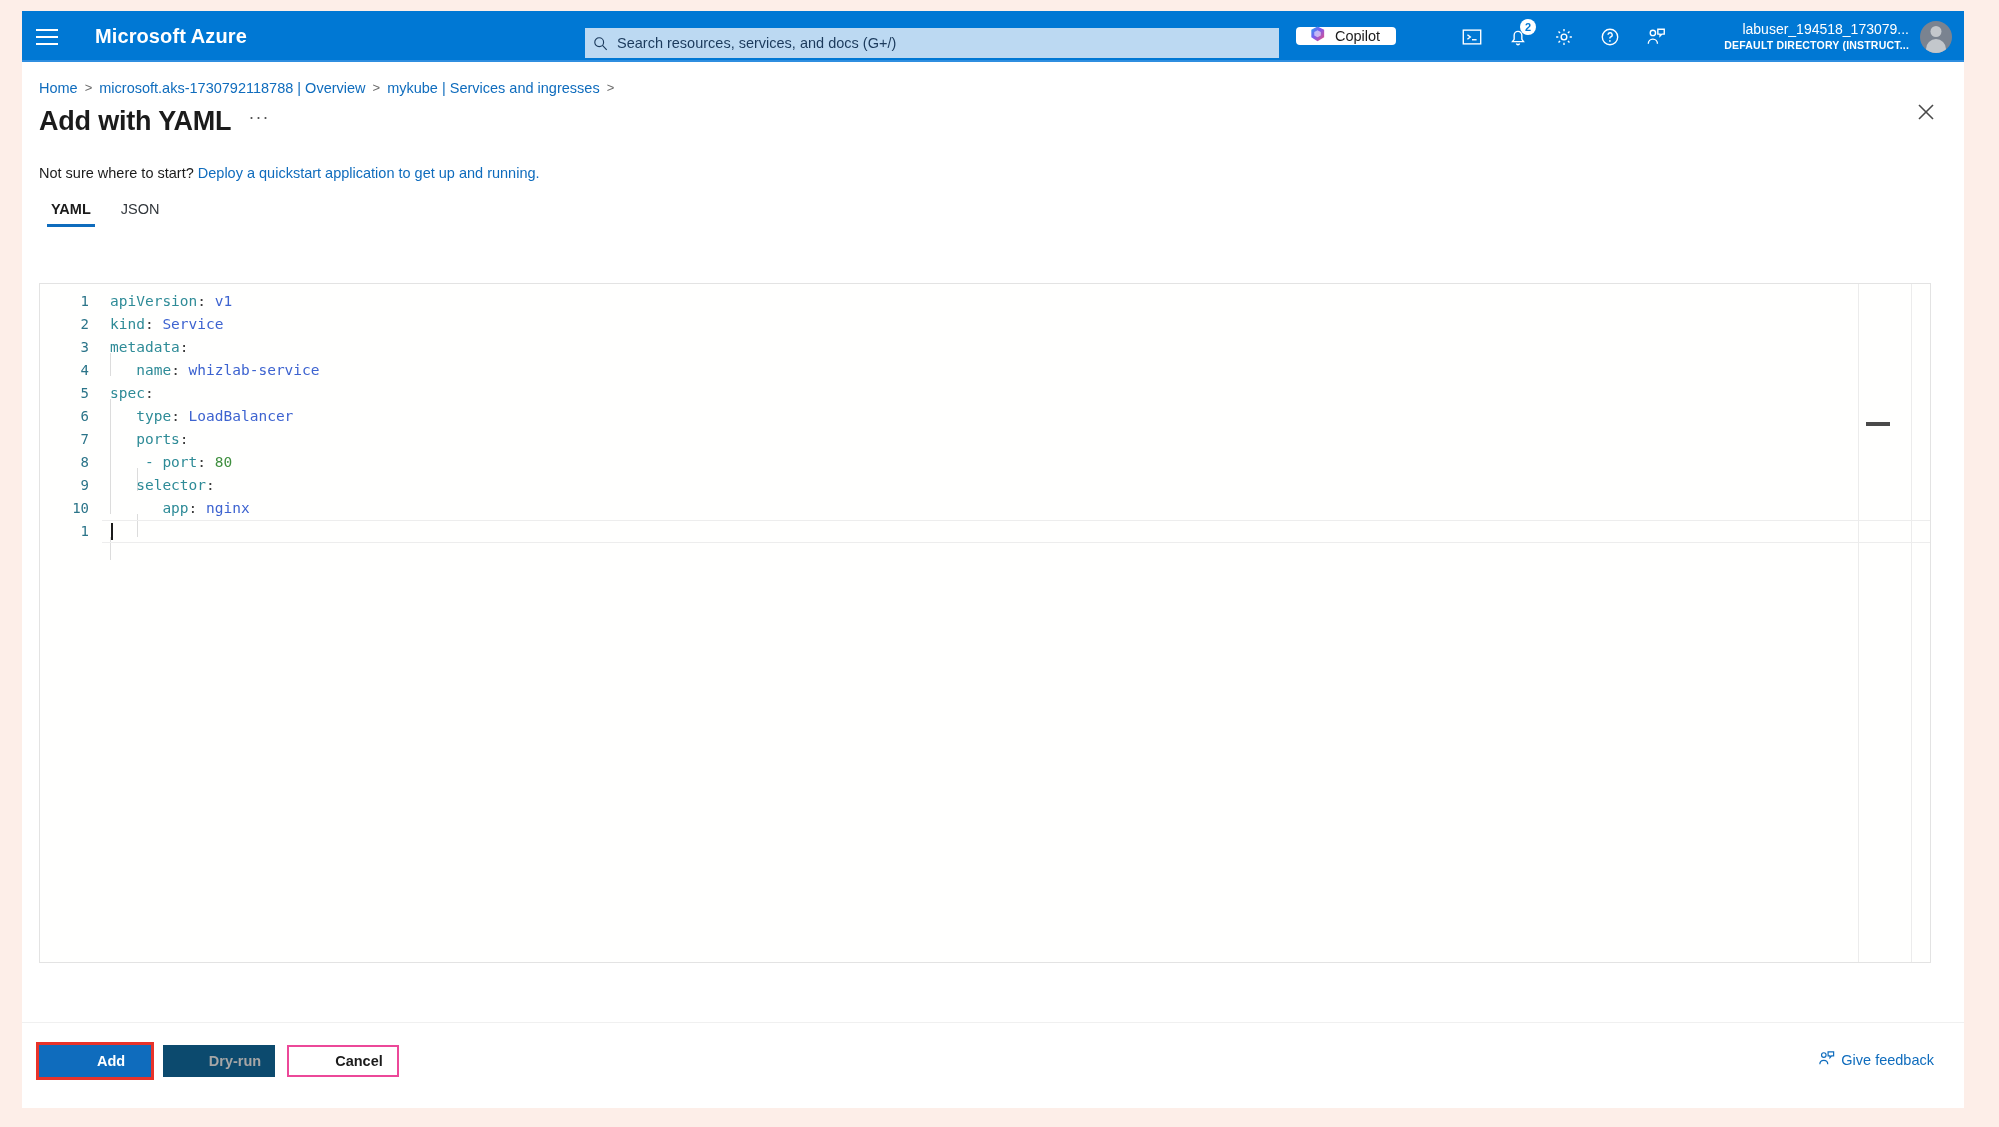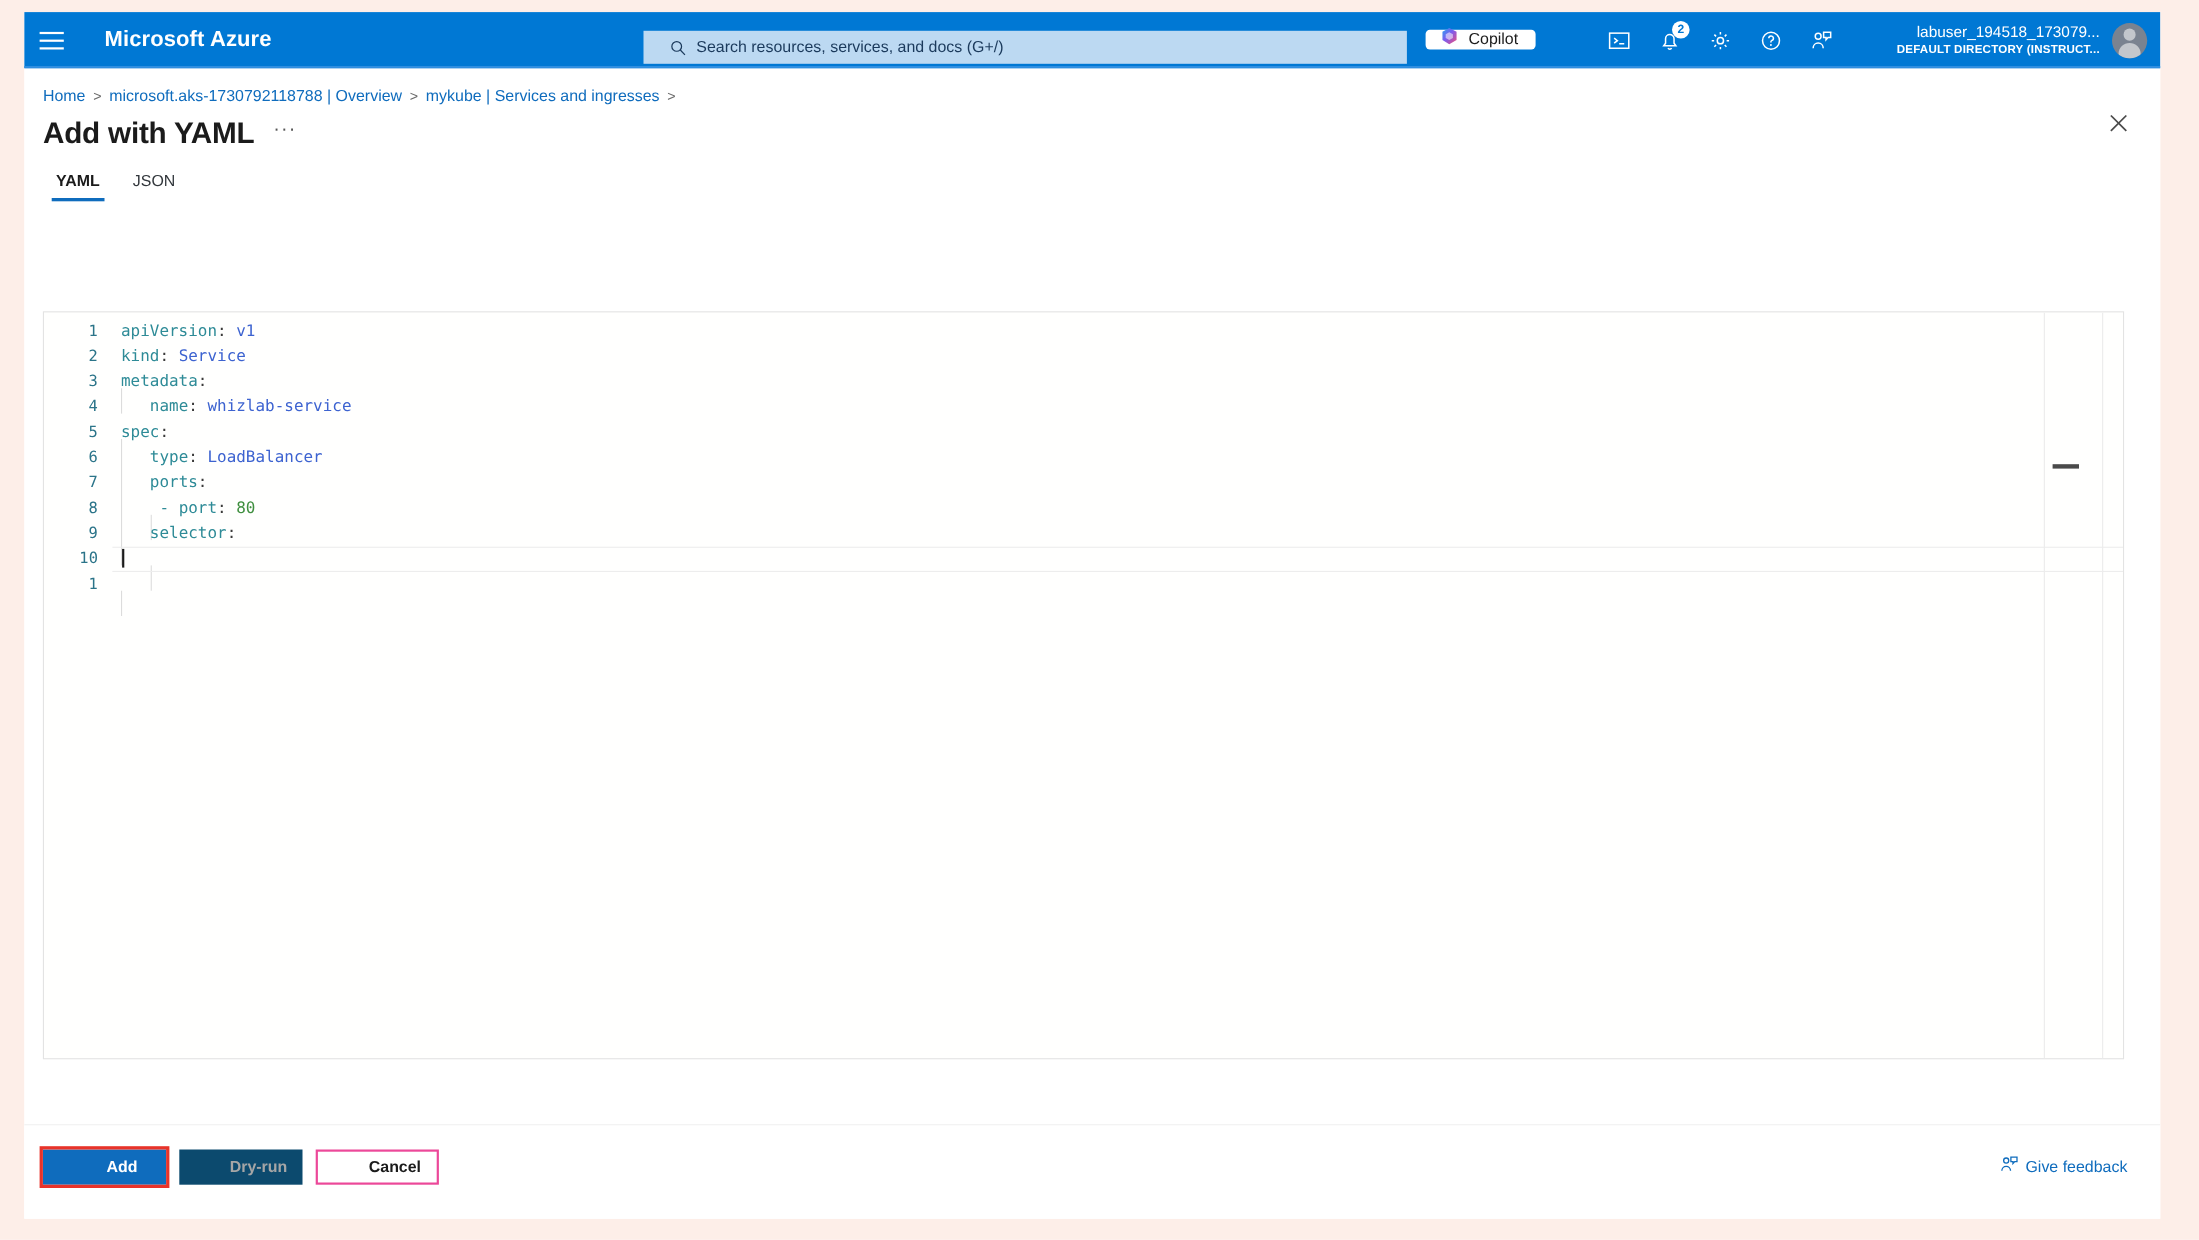--- a/index.html
+++ b/index.html
@@ -75,21 +75,21 @@
 
   .search-wrap {
     position: absolute;
     left: 563px;
     top: 17px;
     width: 694px;
     height: 30px;
     background: #bcd9f2;
     display: flex;
     align-items: center;
-    padding: 0 24px;
+    padding: 0 8px;
     cursor: text;
   }
   .search-icon {
     flex: 0 0 auto;
     margin-right: 9px;
     display: flex;
     align-items: center;
   }
   .search-input {
     border: 0;
@@ -557,20 +557,24 @@
     <div class="page-title">Add with YAML</div>
     <div class="ellipsis-btn">···</div>
     <div class="close-btn">
       <svg width="18" height="18" viewBox="0 0 18 18">
         <line x1="2" y1="2" x2="16" y2="16" stroke="#4a4a4a" stroke-width="1.6"></line>
         <line x1="16" y1="2" x2="2" y2="16" stroke="#4a4a4a" stroke-width="1.6"></line>
       </svg>
     </div>
   </div>
 
+  <div class="quickstart">
+    <span>Not sure where to start?</span>
+    <a href="#">Deploy a quickstart application to get up and running.</a>
+  </div>
 
   <div class="tabs">
     <div class="tab active">YAML</div>
     <div class="tab">JSON</div>
   </div>
 
   <div class="editor">
 
     <div class="gutter" id="gutter">
           <div class="ln">1</div>
@@ -595,20 +599,21 @@
       <div id="codelines">
             <div class="code-line"><span class="k">apiVersion</span><span class="p">:</span><span class="p"> </span><span class="v">v1</span></div>
             <div class="code-line"><span class="k">kind</span><span class="p">:</span><span class="p"> </span><span class="v">Service</span></div>
             <div class="code-line"><span class="k">metadata</span><span class="p">:</span></div>
             <div class="code-line"><span class="p">   </span><span class="k">name</span><span class="p">:</span><span class="p"> </span><span class="v">whizlab-service</span></div>
             <div class="code-line"><span class="k">spec</span><span class="p">:</span></div>
             <div class="code-line"><span class="p">   </span><span class="k">type</span><span class="p">:</span><span class="p"> </span><span class="v">LoadBalancer</span></div>
             <div class="code-line"><span class="p">   </span><span class="k">ports</span><span class="p">:</span></div>
             <div class="code-line"><span class="p">    </span><span class="d">-</span><span class="p"> </span><span class="k">port</span><span class="p">:</span><span class="p"> </span><span class="n">80</span></div>
             <div class="code-line"><span class="p">   </span><span class="k">selector</span><span class="p">:</span></div>
+            <div class="code-line"><span class="p">      </span><span class="k">app</span><span class="p">:</span><span class="p"> </span><span class="v">nginx</span></div>
             <div class="code-line current"><span class="caret"></span></div>
           </div>
     </div>
 
     <div class="minimap">
       <div class="minimap-mark"></div>
     </div>
     <div class="scroll-track"></div>
   </div>
 

